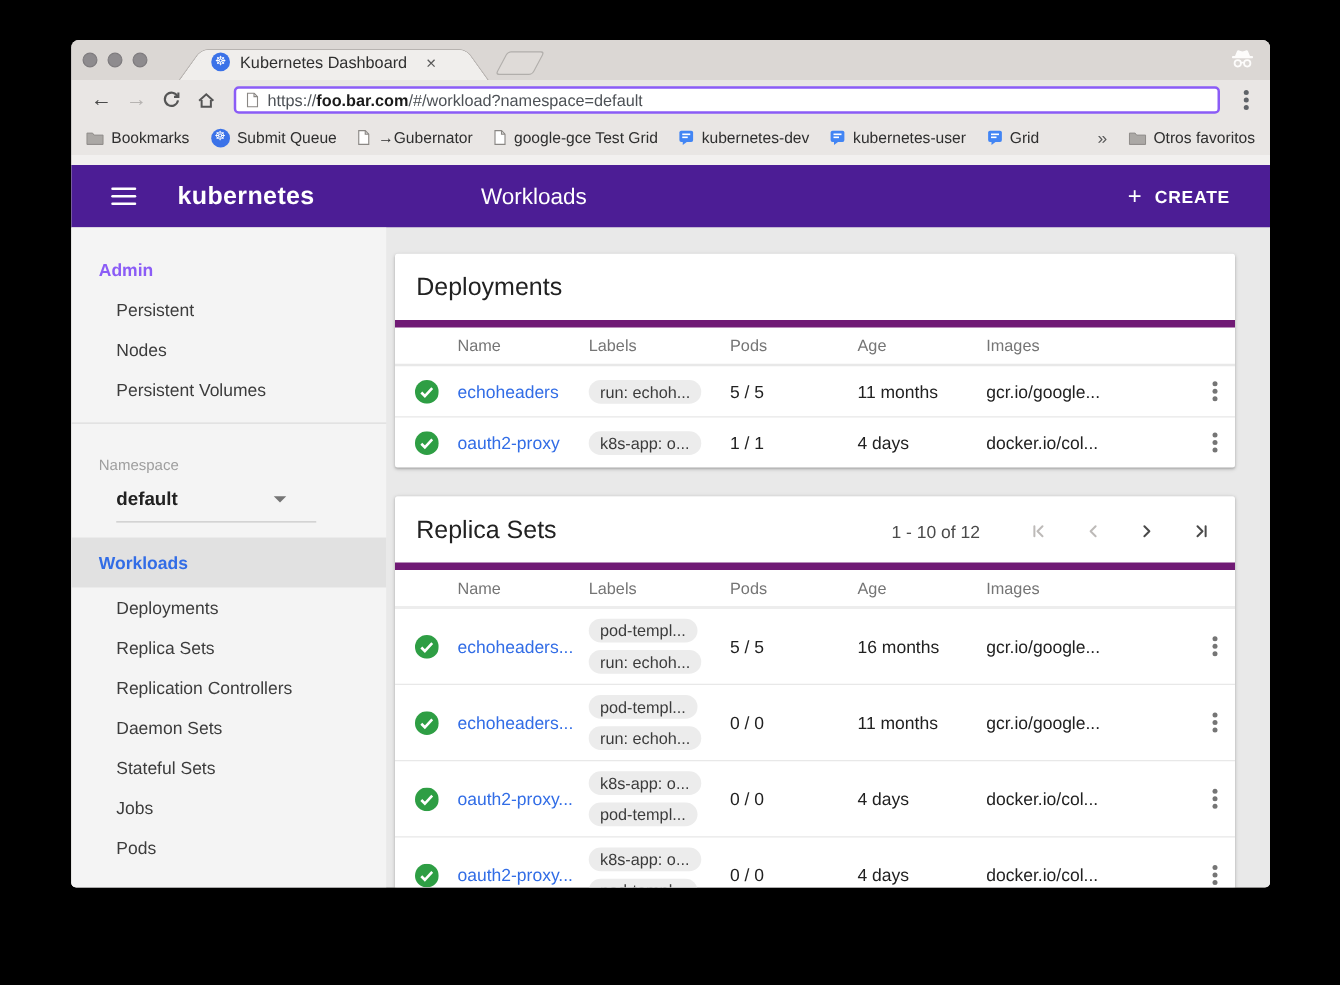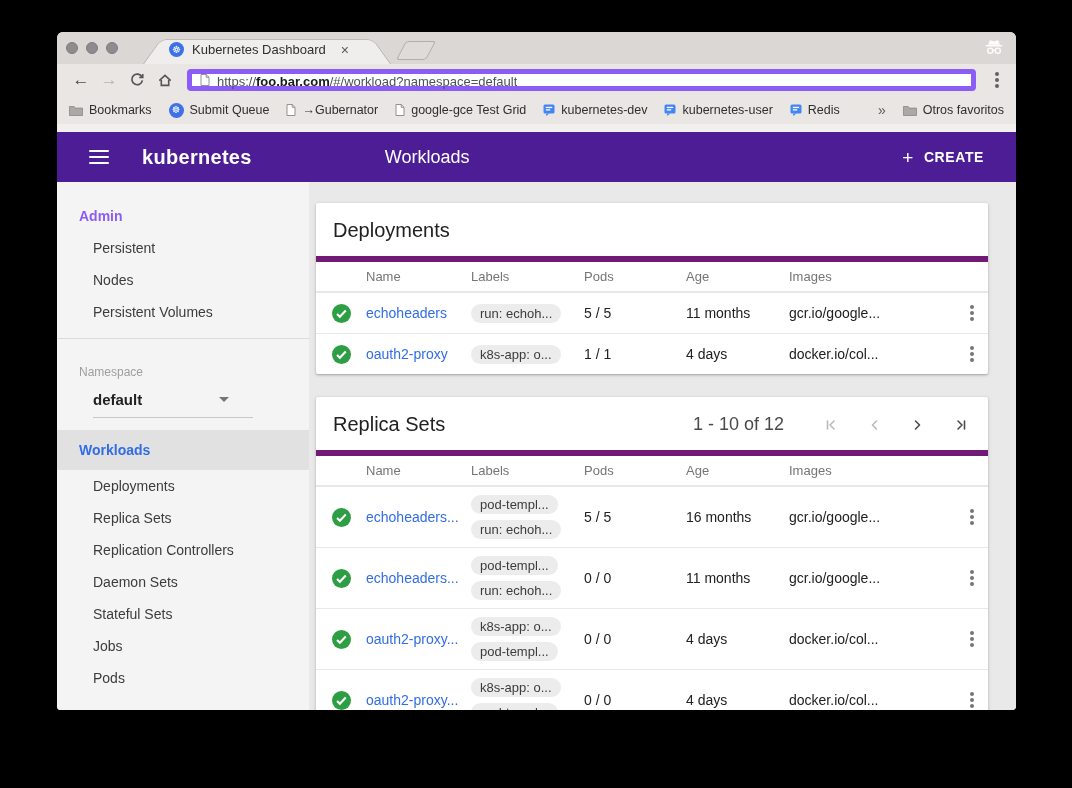--- a/index.html
+++ b/index.html
@@ -24,22 +24,22 @@
   .tab-title { font-size:13px; color:#2f2f2f; white-space:nowrap; overflow:hidden; flex:1; }
   .tab-close { font-size:14px; color:#5a5a5a; margin-right:28px; cursor:default; }
   .newtab { position:absolute; left:344px; bottom:4px; width:30px; height:19px; background:#dfdbd8; border:1px solid #b1aeab;
             transform:skewX(-28deg); border-radius:3px; }
   .incog { position:absolute; right:12px; top:7px; width:20px; height:16px; }
 
   
   .toolbar { height:32px; background:#e9e6e4; display:flex; align-items:center; padding:0 10px 0 12px; gap:4px; }
   .navbtn { width:24px; height:24px; display:flex; align-items:center; justify-content:center; font-size:17px; color:#4a4a4a; }
   .navbtn.disabled { color:#b6b3b1; }
-  .urlbar { flex:1; height:22px; margin-left:6px; background:#fff; border:5px solid #8b5cf6; border-radius:4px;
-            display:flex; align-items:flex-start; padding:0 8px; gap:7px; }
+  .urlbar { flex:1; height:22px; margin-left:6px; background:#fff; border:2px solid #8b5cf6; border-radius:4px;
+            display:flex; align-items:center; padding:0 8px; gap:7px; }
   .url-text { font-size:13px; color:#4d5156; white-space:nowrap; overflow:hidden; }
   .url-host { font-weight:bold; color:#1a1a1a; }
   .browser-menu { margin-left:8px; width:18px; height:24px; display:flex; align-items:center; justify-content:center; }
   .kebab { width:4px; height:4px; border-radius:50%; background:#5f6368; box-shadow:0 -6px 0 #5f6368, 0 6px 0 #5f6368; }
 
   
   .bookmarks { height:28px; background:#e9e6e4; display:flex; align-items:center; padding:0 12px; gap:17px; }
   .bm { display:flex; align-items:center; gap:6px; font-size:12.5px; color:#2f2f2f; white-space:nowrap; }
   .bm-spacer { flex:1; }
   .bm-chev { font-size:14px; color:#5a5a5a; }
@@ -67,21 +67,21 @@
   .ns-value { font-size:15px; color:#212121; font-weight:bold; }
   .caret-down { width:0; height:0; border-left:5px solid transparent; border-right:5px solid transparent;
                 border-top:5.5px solid #757575; margin-right:24px; }
   .side-selected { margin-top:12px; height:40px; line-height:40px; background:#e1e1e1; color:#326de6; padding-left:22px; font-weight:bold; }
 
   main { flex:1; padding:21px 28px 0 7px; overflow:hidden; }
   .card { background:#fff; border-radius:2px; box-shadow:0 1px 2px rgba(0,0,0,.22), 0 1px 4px rgba(0,0,0,.12); width:672px; }
   .card-head { display:flex; align-items:center; justify-content:space-between; padding:16px 16px 14px 17px; }
   .card-title { font-size:20px; color:#212121; }
   .pager { display:flex; align-items:center; gap:24px; }
-  .pager-label { font-size:18px; color:#4a4a4a; margin-right:12px; }
+  .pager-label { font-size:14px; color:#4a4a4a; margin-right:12px; }
   .pgbtn { width:20px; height:20px; display:flex; align-items:center; justify-content:center; }
 
   .grid { display:grid; grid-template-columns:50px 105px 113px 102px 103px 166px 1fr; align-items:center; }
   .thead { height:36px; border-top:6px solid #701a75; border-bottom:1px solid #e8e8e8; color:#757575; font-size:13px; }
   .row { border-top:1px solid #e8e8e8; font-size:14px; color:#212121; }
   .row:first-of-type { border-top:none; }
   .row.h41 { height:41px; } .row.h61 { height:61px; }
   .cell-icon { display:flex; justify-content:center; }
   .name-link { color:#326de6; white-space:nowrap; overflow:hidden; cursor:pointer; }
   .chips { display:flex; flex-direction:column; gap:6px; align-items:flex-start; }
@@ -191,21 +191,21 @@
           </svg>
         <span>kubernetes-user</span>
       </span>
       <span class="bm">
         <svg viewBox="0 0 12 12" width="12" height="12">
             <rect x=".5" y=".5" width="11" height="9" rx="1.5" fill="#4285f4"></rect>
             <path d="M3.2 9.5 H6.4 L3.2 12 Z" fill="#4285f4"></path>
             <rect x="2.8" y="2.8" width="6.4" height="1.3" fill="#fff"></rect>
             <rect x="2.8" y="5.2" width="4.4" height="1.3" fill="#fff"></rect>
           </svg>
-        <span>Redis</span>
+        <span>Grid</span>
       </span>
       <span class="bm-spacer"></span>
       <span class="bm bm-chev">»</span>
       <span class="bm">
         <svg viewBox="0 0 14 11" width="14" height="11">
             <path d="M.5 1.5 h4.6 l1.2 1.6 H13.5 V10.5 H.5 Z" fill="#aba8a5" stroke="#8a8784" stroke-width=".8"></path>
           </svg>
         <span>Otros favoritos</span>
       </span>
     </div>

